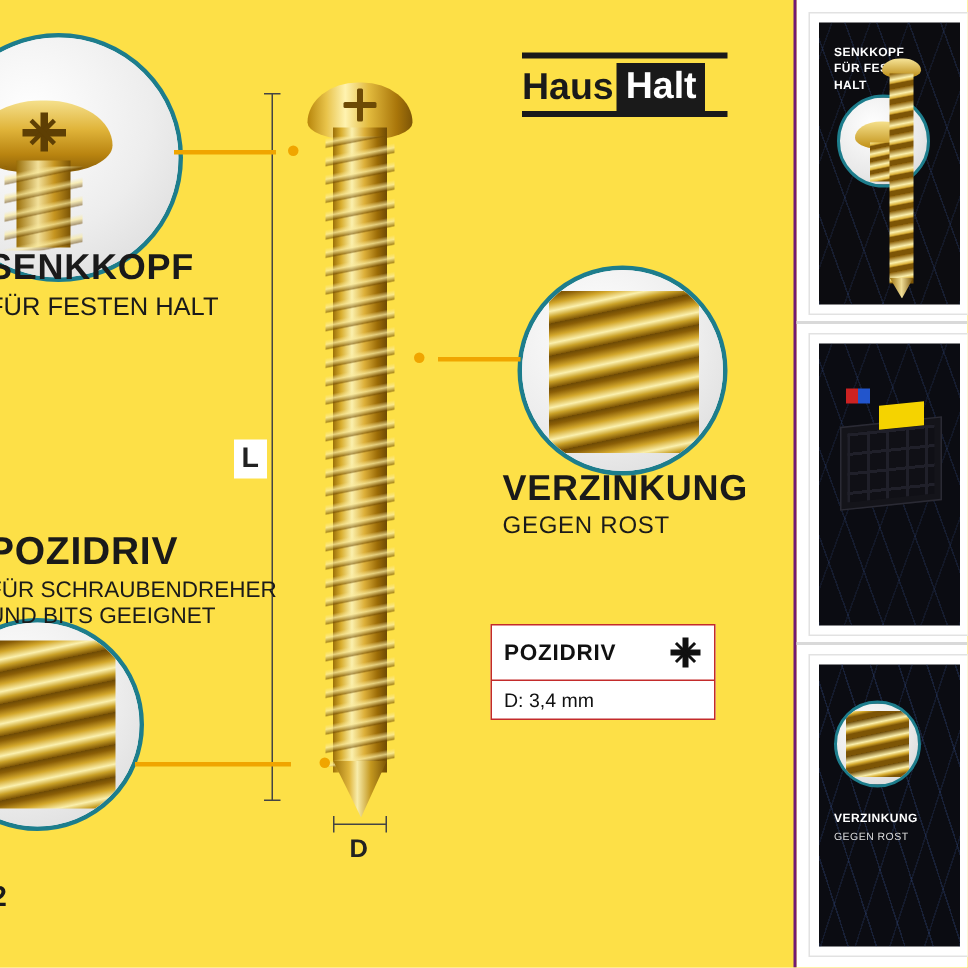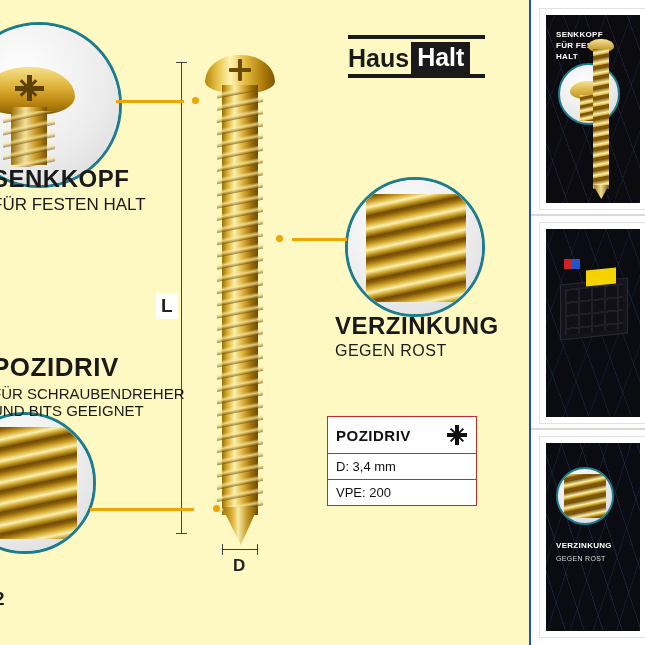--- a/index.html
+++ b/index.html
@@ -8,22 +8,22 @@
     background:#ffffff;
     font-family:"Liberation Sans", sans-serif;
     overflow:hidden;
     position:relative;
   }
   .stage{position:absolute;left:0;top:0;width:645px;height:645px;}
 
   
   .main-panel{
     position:absolute;left:0;top:0;width:529px;height:645px;
-    background:#fef9c3;
-    border-right:2px solid #1d4ed8;
+    background:#fde047;
+    border-right:2px solid #701a75;
     overflow:hidden;
   }
 
   
   .logo{
     position:absolute;left:348px;top:42px;
     display:flex;align-items:center;
   }
   .logo .word{
     font-weight:bold;font-size:25px;letter-spacing:0px;color:#1a1a1a;
@@ -324,21 +324,20 @@
       <div class="row head-row">
         <span class="label">POZIDRIV</span>
         <span class="pz-icon">
           <span class="c"></span>
           <span class="c2"></span>
           <span class="d1"></span>
           <span class="d2"></span>
         </span>
       </div>
       <div class="row">D: 3,4 mm</div>
-      <div class="row">VPE: 200</div>
     </div>
 
     <div class="page-num">2</div>
   </div>
 
   <div class="thumbs">
 
     <div class="thumb t1">
       <div class="tinner">
         <div class="bg-lines"></div>

